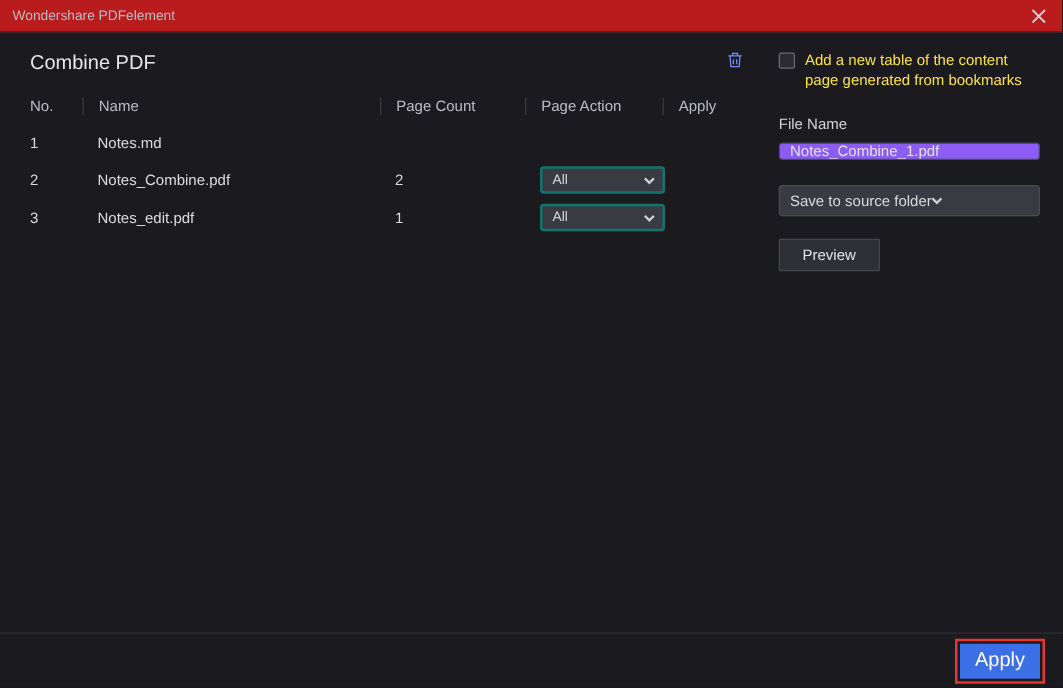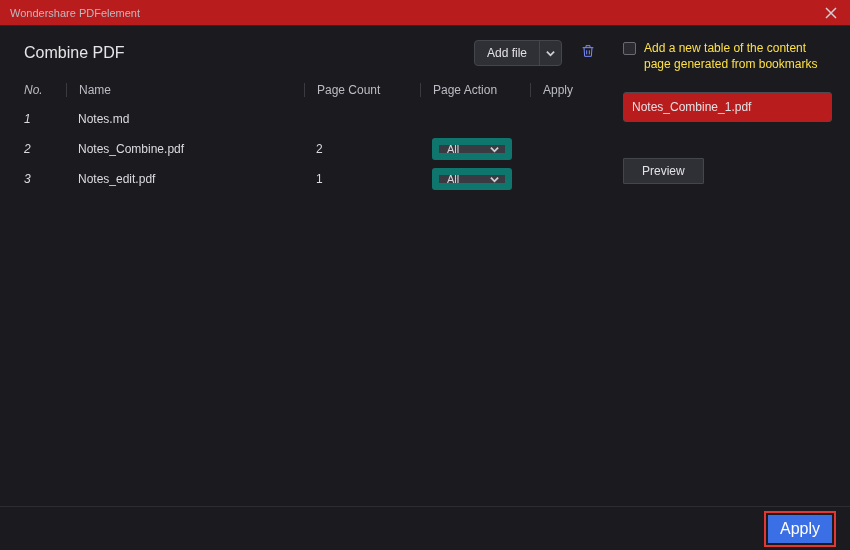--- a/index.html
+++ b/index.html
@@ -16,34 +16,34 @@
   .header-spacer { flex: 1; }
   .addfile-wrap { display: flex; align-items: center; }
   .addfile-btn { display: flex; align-items: center; background: #2f2f36; border: 1px solid #45454d; border-radius: 4px; height: 26px; overflow: hidden; }
   .addfile-btn .lbl { padding: 0 12px; font-size: 12px; color: #e2e2e6; display: flex; align-items: center; height: 100%; cursor: pointer; }
   .addfile-btn .split { width: 22px; height: 100%; border-left: 1px solid #45454d; display: flex; align-items: center; justify-content: center; cursor: pointer; }
   .addfile-btn .split svg { width: 9px; height: 9px; stroke: #cfcfd4; stroke-width: 2; fill: none; }
   .trash { margin-left: 18px; cursor: pointer; }
   .trash svg { width: 16px; height: 16px; stroke: #7a8cff; fill: none; stroke-width: 1.5; }
   .thead { display: flex; font-size: 12px; color: #bcbcc4; height: 28px; align-items: center; border-bottom: 1px solid transparent; }
   .thead > div, .trow > div { padding-right: 6px; }
-  .c-no { width: 42px; font-style: italic; }
+  .c-no { width: 42px; }
   .c-name { flex: 1; border-left: 1px solid #3a3a40; padding-left: 12px; }
   .c-count { width: 116px; border-left: 1px solid #3a3a40; padding-left: 12px; }
   .c-range { width: 110px; border-left: 1px solid #3a3a40; padding-left: 12px; }
   .c-action { width: 66px; border-left: 1px solid #3a3a40; padding-left: 12px; }
   .trow { display: flex; align-items: center; height: 30px; font-size: 12px; color: #dcdce0; }
   .trow .c-name, .trow .c-count, .trow .c-range, .trow .c-action { border-left: none; padding-left: 12px; }
-  .range-dd { width: 80px; height: 22px; background: #3a3a42; border: 7px solid #0f766e; border-radius: 3px; display: flex; align-items: center; padding: 0 6px 0 8px; font-size: 11px; color: #d8d8dc; cursor: pointer; }
+  .range-dd { width: 100px; height: 22px; background: #3a3a42; border: 2px solid #0f766e; border-radius: 3px; display: flex; align-items: center; padding: 0 6px 0 8px; font-size: 11px; color: #d8d8dc; cursor: pointer; }
   .range-dd .spacer { flex: 1; }
   .range-dd svg { width: 9px; height: 9px; stroke: #cfcfd4; stroke-width: 2; fill: none; }
   .cb-row { display: flex; align-items: flex-start; gap: 8px; font-size: 12px; color: #fde047; line-height: 1.35; margin-bottom: 20px; }
   .cb { width: 13px; height: 13px; border: 1px solid #6a6a72; border-radius: 2px; background: #2a2a30; margin-top: 2px; flex-shrink: 0; cursor: pointer; }
   .field-label { font-size: 12px; color: #d4d4d8; margin-bottom: 6px; }
-  .text-input { width: 100%; height: 30px; background: #b91c1c; border: 1px solid #4a4a52; border-radius: 3px; color: #e2e2e6; font-size: 12px; padding: 0 8px; outline: none; }
+  .text-input { width: 100%; height: 14px; background: #8b5cf6; border: 1px solid #4a4a52; border-radius: 3px; color: #e2e2e6; font-size: 12px; padding: 0 8px; outline: none; }
   .select { width: 100%; height: 25px; background: #3a3a42; border: 1px solid #4a4a52; border-radius: 3px; display: flex; align-items: center; padding: 0 8px; font-size: 12px; color: #d8d8dc; cursor: pointer; }
   .select svg { width: 9px; height: 9px; stroke: #cfcfd4; stroke-width: 2; fill: none; }
   .gap { height: 18px; }
   .preview-btn { margin-top: 18px; height: 26px; padding: 0 18px; background: #2f2f36; border: 1px solid #45454d; border-radius: 1px; font-size: 12px; color: #e2e2e6; cursor: pointer; display: inline-flex; align-items: center; }
   .footer { height: 44px; background: #1b1b1f; border-top: 1px solid #2d2d32; display: flex; align-items: center; justify-content: flex-end; padding: 0 14px; }
   .apply-wrap { border: 2px solid #e53636; padding: 2px; }
   .apply-btn { height: 28px; width: 64px; background: #3b6fe5; color: #ffffff; font-size: 16px; border: none; cursor: pointer; display: flex; align-items: center; justify-content: center; }
 </style>
 </head>
 <body>
@@ -57,28 +57,20 @@
       </svg>
   </div>
 </div>
 
 <div class="body">
   <div class="left">
     <div class="header-row">
       <div class="title">Combine PDF</div>
       <div class="header-spacer"></div>
       <div class="addfile-wrap">
-        <div class="addfile-btn">
-          <div class="lbl">Add file</div>
-          <div class="split">
-            <svg viewBox="0 0 10 10">
-                <path d="M1 3 L5 7 L9 3"></path>
-              </svg>
-          </div>
-        </div>
         <div class="trash">
           <svg viewBox="0 0 24 24">
               <path d="M4 7h16M9 7V4h6v3M6 7l1 13h10l1-13M10 11v6M14 11v6"></path>
             </svg>
         </div>
       </div>
     </div>
 
     <div class="thead">
       <div class="c-no">No.</div>
@@ -128,24 +120,32 @@
         </div>
       </div>
   </div>
 
   <div class="right">
     <div class="cb-row">
       <div class="cb"></div>
       <div>Add a new table of the content page generated from bookmarks</div>
     </div>
 
+    <div class="field-label">File Name</div>
     <input class="text-input" value="Notes_Combine_1.pdf" style="">
 
     <div class="gap"></div>
 
+    <div class="select">
+      <span>Save to source folder</span>
+      <span class="spacer"></span>
+      <svg viewBox="0 0 10 10">
+          <path d="M1 3 L5 7 L9 3"></path>
+        </svg>
+    </div>
 
     <div class="preview-btn">
       <span>Preview</span>
     </div>
   </div>
 </div>
 
 <div class="footer">
   <div class="apply-wrap">
     <button class="apply-btn">

